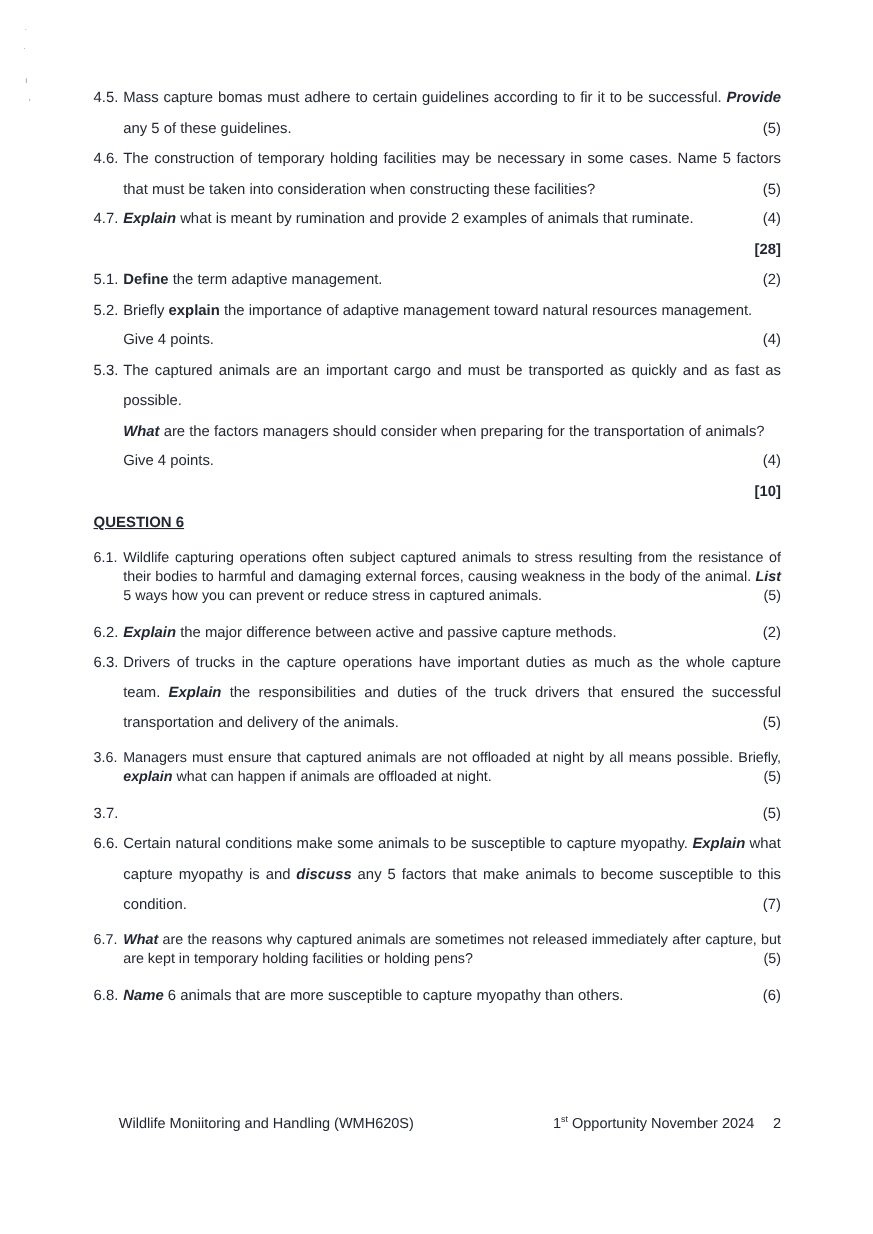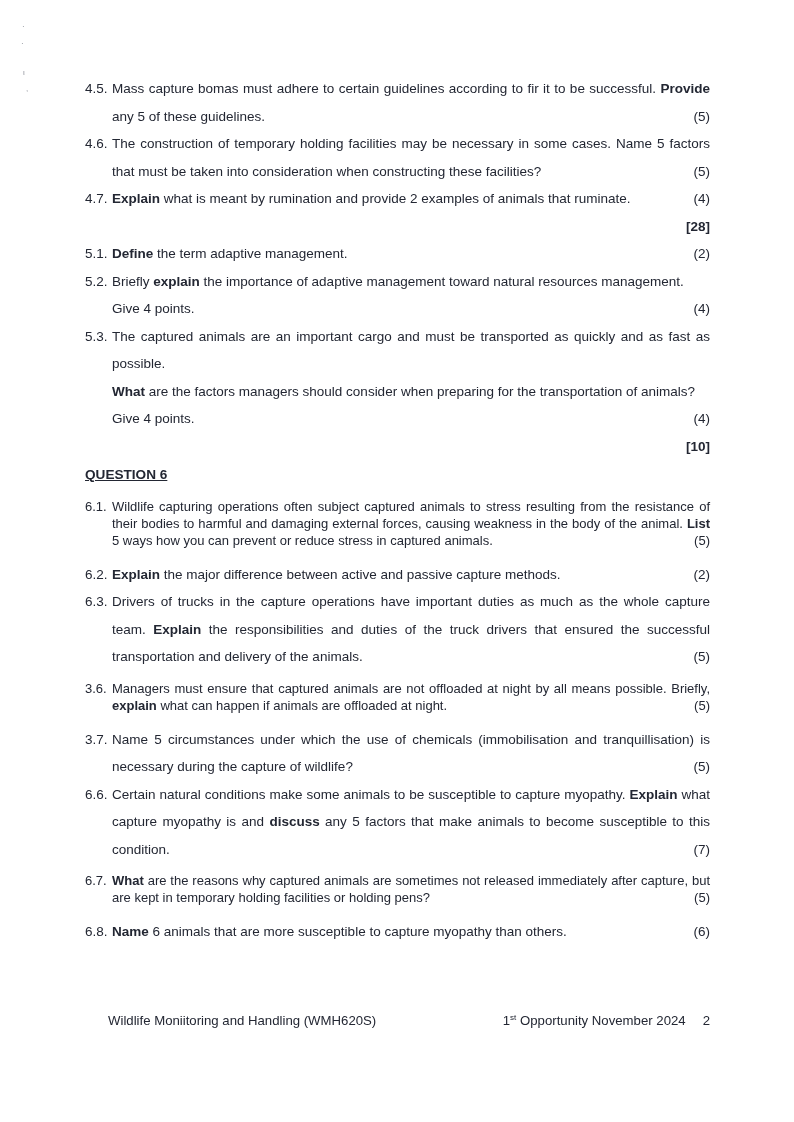--- a/index.html
+++ b/index.html
@@ -10,21 +10,21 @@
     color:#232733;
   }
   main{position:absolute;inset:0;padding:75px 84px 0 85px;box-sizing:border-box;}
   .question{display:flex;}
   .question.big{font-size:13.5px;line-height:27.5px;}
   .question.small{font-size:13px;line-height:17px;margin:9px 0 12px;}
   .q-num{flex:0 0 27px;width:27px;}
   .q-body{flex:1;text-align:justify;}
   .q-marks{float:right;}
   .b{font-weight:bold;}
-  .i{}
+  .i{font-style:italic;}
   .q-heading{font-weight:bold;font-size:13.6px;line-height:27.5px;margin-top:1px;}
   .q-heading-text{text-decoration:underline;}
   .q-total{text-align:right;font-weight:bold;font-size:13.5px;line-height:27.5px;}
   footer{
     position:absolute;left:108px;right:84px;top:977px;
     display:flex;justify-content:space-between;align-items:baseline;
     font-size:13.2px;color:#232733;margin-top:36px;
   }
   .footer-right sup{font-size:8px;vertical-align:super;}
   .footer-page{margin-left:17px;}
@@ -73,21 +73,21 @@
       <div class="question big">
         <span class="q-num">6.3.</span>
         <div class="q-body"><span>Drivers of trucks in the capture operations have important duties as much as the whole capture team. </span><span class="b i">Explain</span><span> the responsibilities and duties of the truck drivers that ensured the successful transportation and delivery of the animals.</span><span class="q-marks">(5)</span></div>
       </div>
       <div class="question small">
         <span class="q-num">3.6.</span>
         <div class="q-body"><span>Managers must ensure that captured animals are not offloaded at night by all means possible. Briefly, </span><span class="b i">explain</span><span> what can happen if animals are offloaded at night.</span><span class="q-marks">(5)</span></div>
       </div>
       <div class="question big">
         <span class="q-num">3.7.</span>
-        <div class="q-body"><span>Name 5 circumstances under which  the use of chemicals (immobilisation and tranquillisation) is necessary during the capture of wildlife?</span><span class="q-marks">(5)</span></div>
+        <div class="q-body"><span class="q-marks">(5)</span></div>
       </div>
       <div class="question big">
         <span class="q-num">6.6.</span>
         <div class="q-body"><span>Certain natural conditions make some animals to be susceptible to capture myopathy. </span><span class="b i">Explain</span><span> what capture myopathy is and </span><span class="b i">discuss</span><span> any 5 factors that make animals to become susceptible to this condition.</span><span class="q-marks">(7)</span></div>
       </div>
       <div class="question small">
         <span class="q-num">6.7.</span>
         <div class="q-body"><span class="b i">What</span><span> are the reasons why captured animals are sometimes not released immediately after capture, but are kept in temporary holding facilities or holding pens?</span><span class="q-marks">(5)</span></div>
       </div>
       <div class="question big">

